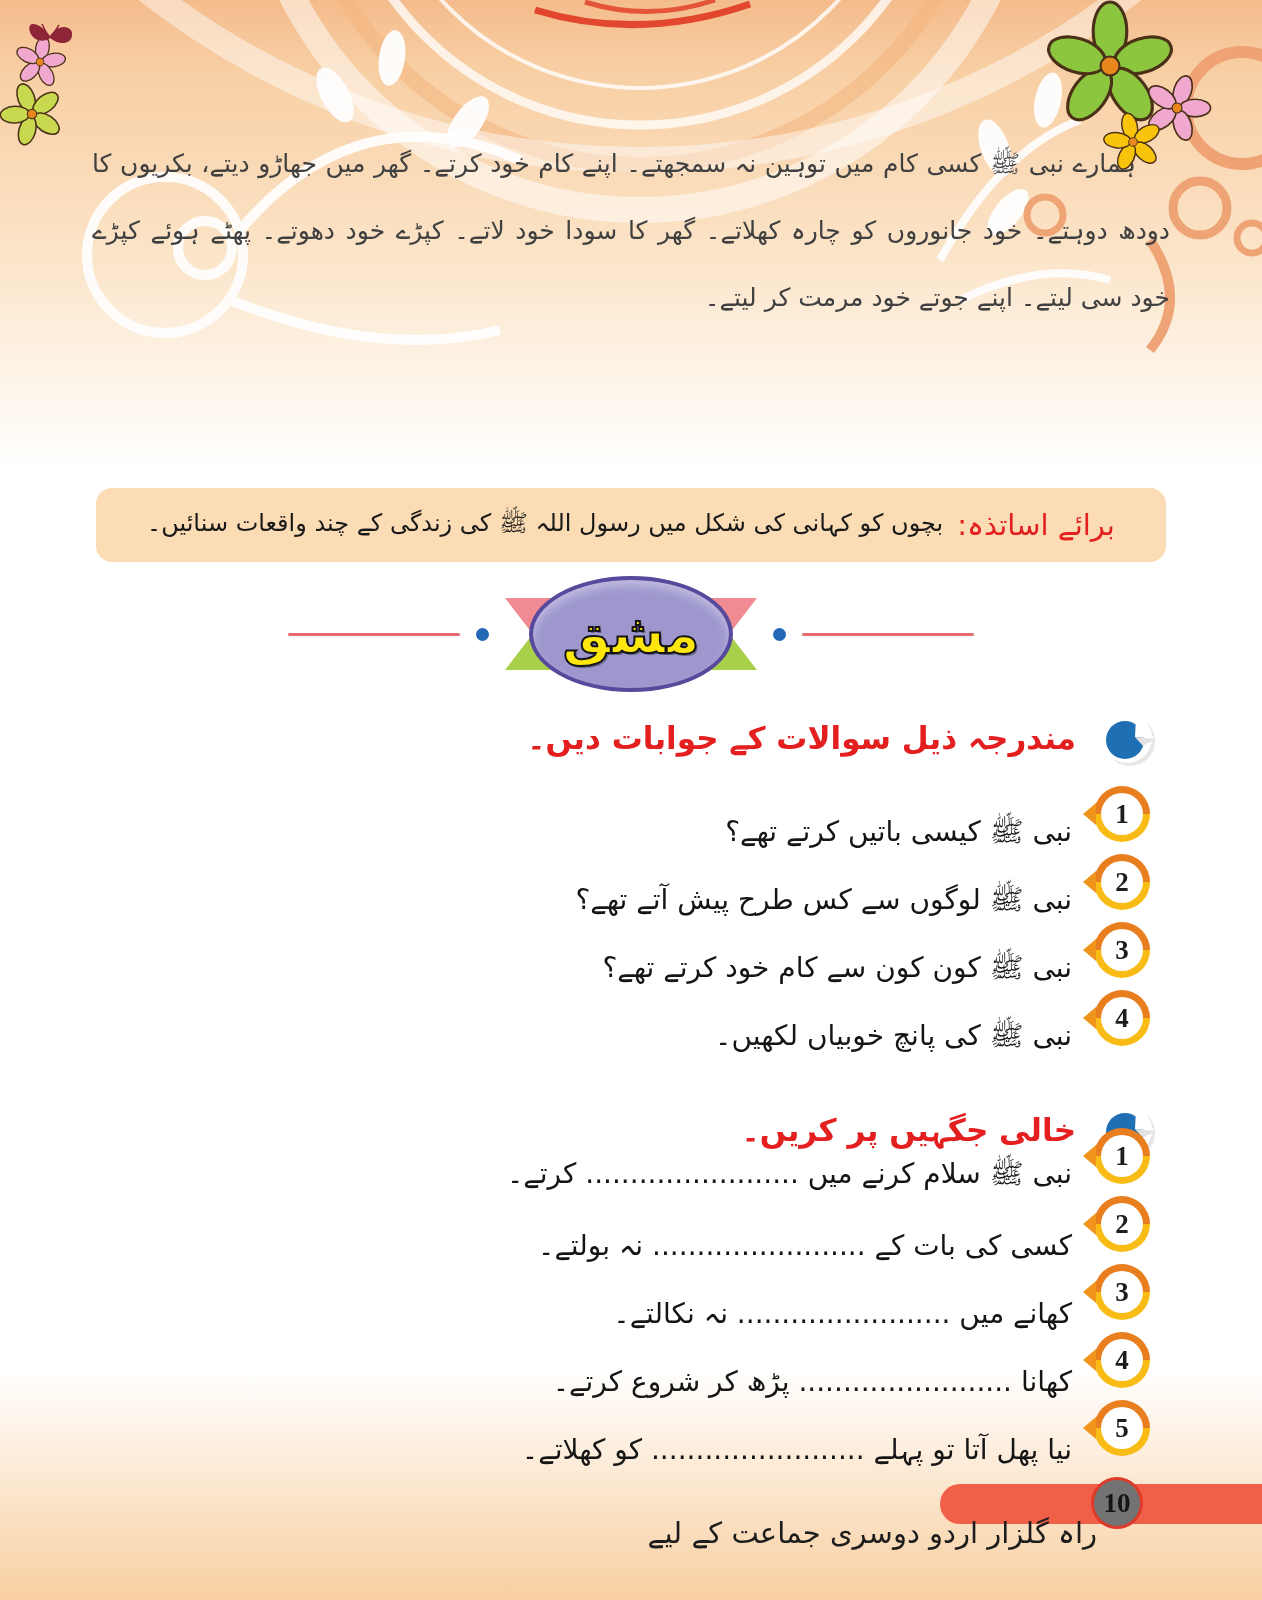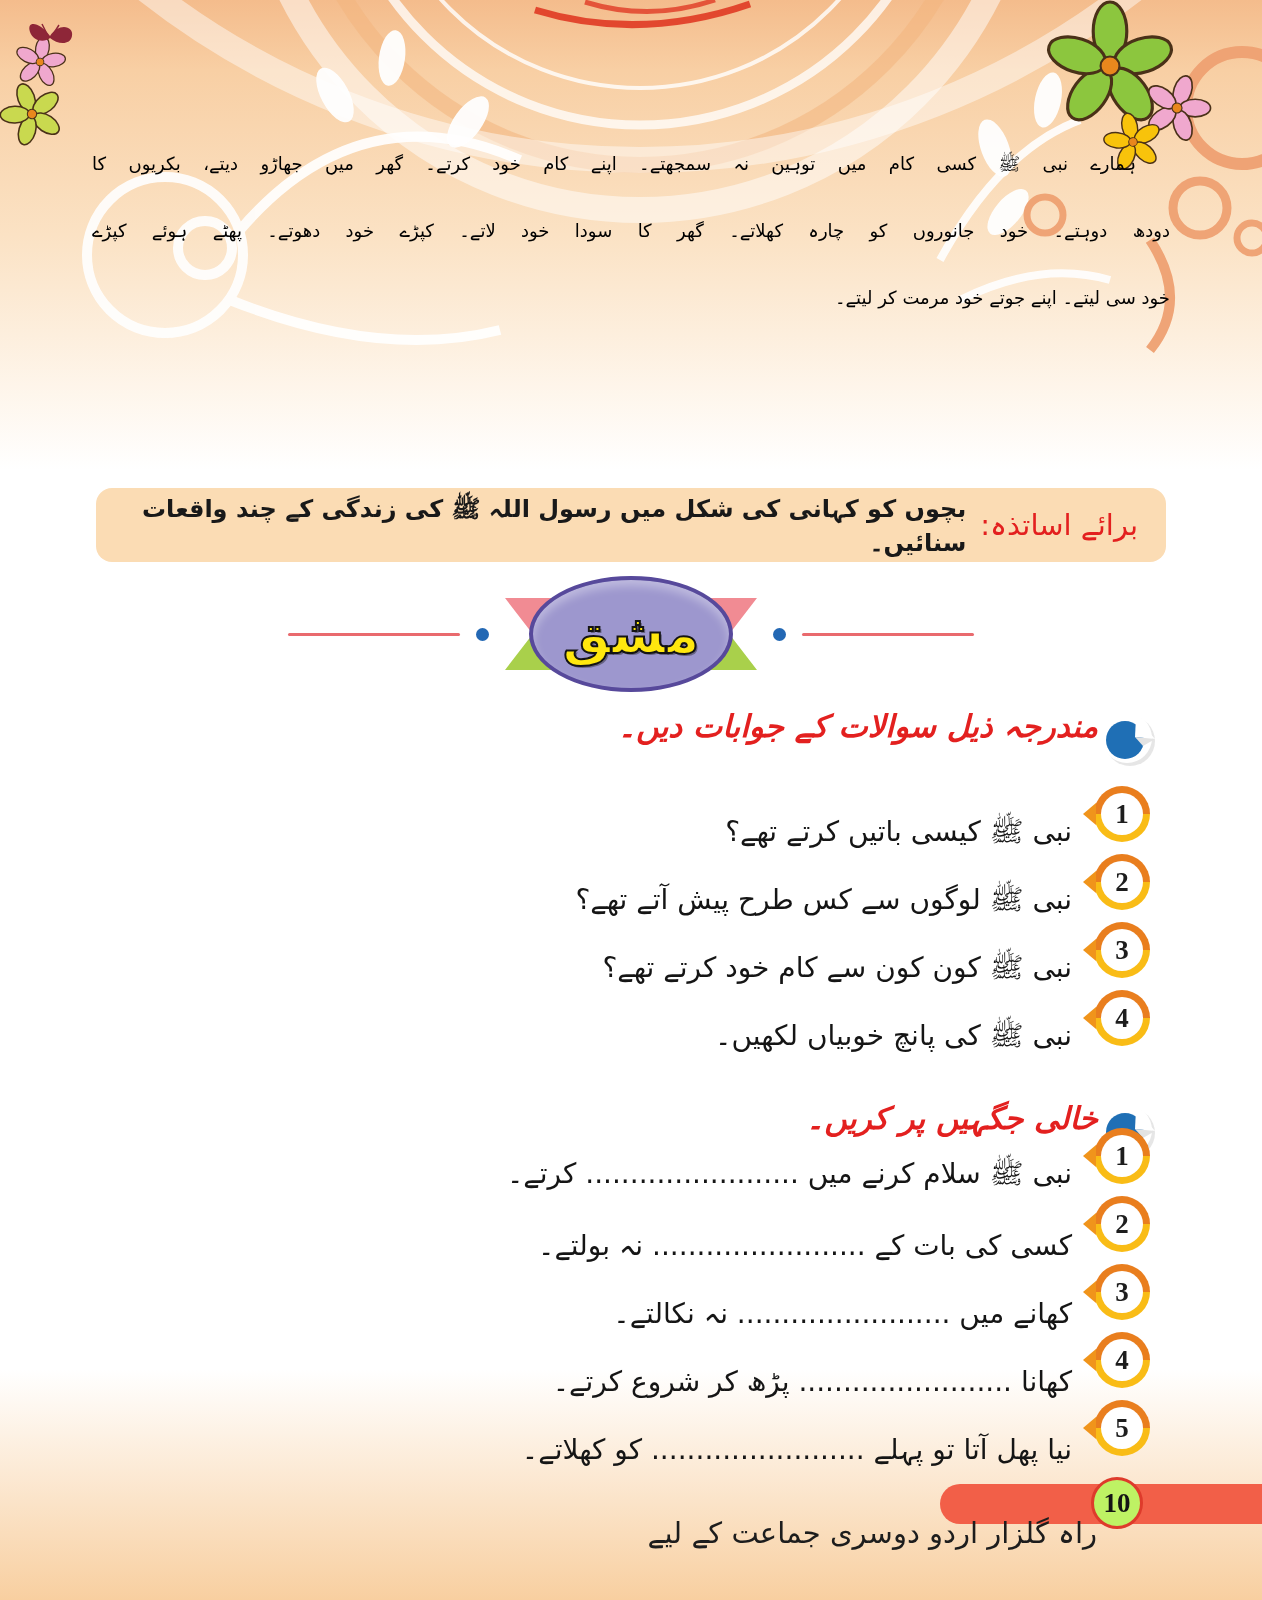--- a/index.html
+++ b/index.html
@@ -8,49 +8,49 @@
 
   
   .bg-top{position:absolute;top:0;left:0;right:0;height:470px;
           background:linear-gradient(180deg,#F4BC8C 0%,#F8CFA4 15%,#FBE2C4 50%,#FEF5EA 82%,#ffffff 100%);}
   .bg-bottom{position:absolute;bottom:0;left:0;right:0;height:230px;
           background:linear-gradient(180deg,rgba(249,210,163,0) 0%,#F8CFA0 100%);}
   .header-art{position:absolute;top:0;left:0;pointer-events:none;}
 
   
   .body-text{position:absolute;top:130px;left:92px;right:92px;height:356px;overflow:hidden;
-             font-size:18px;line-height:67px;color:#000000;}
+             font-size:25px;line-height:67px;color:#404040;}
   .line{text-align:justify;text-align-last:justify;white-space:normal;}
   .line.first{padding-right:34px;}
   .line.last{text-align-last:right;}
 
   
   .teacher-box{position:absolute;top:488px;left:96px;width:1070px;height:74px;
                background:#FBDCB4;border-radius:16px;display:flex;align-items:center;
                justify-content:center;gap:14px;padding:0 28px;box-sizing:border-box;}
   .t-label{color:#E3201F;font-weight:normal;font-size:29px;white-space:nowrap;}
-  .t-text{font-size:24px;color:#191919;font-weight:bold;}
+  .t-text{font-size:24px;color:#191919;}
 
   
   .exercise-divider{position:absolute;top:576px;left:0;right:0;height:116px;
                     display:flex;align-items:center;justify-content:center;gap:16px;text-align:right;}
   .div-line{width:172px;height:3px;background:#E96A6E;border-radius:2px;}
   .div-dot{width:13px;height:13px;border-radius:50%;background:#2368B4;}
   .ribbon-wrap{position:relative;width:252px;height:116px;display:flex;align-items:center;justify-content:center;}
   .ribbon{position:absolute;left:0;right:0;top:22px;height:72px;
           background:linear-gradient(180deg,#F18B93 50%,#A9D04B 50%);
           clip-path:polygon(0% 0%,100% 0%,89% 50%,100% 100%,0% 100%,11% 50%);}
   .ellipse{position:relative;width:196px;height:108px;background:#9D97CE;border:4px solid #57499B;
            border-radius:50%;display:flex;align-items:center;justify-content:center;
            box-shadow:inset 0 6px 10px rgba(255,255,255,.35);}
   .ex-text{font-size:54px;font-weight:bold;color:#FFE70E;-webkit-text-stroke:2px #141414;
            text-shadow:2px 2px 0 #14141466;}
 
   
-  .heading{position:absolute;display:flex;gap:2px;font-style:italic;}
+  .heading{position:absolute;display:flex;align-items:center;gap:24px;}
   .h1-pos{top:708px;right:104px;}
   .h2-pos{top:1100px;right:104px;}
   .h-text{color:#E3201F;font-weight:bold;font-size:31px;white-space:nowrap;}
   .sticker{width:58px;height:60px;flex:0 0 auto;}
 
   
   .items{position:absolute;right:112px;width:760px;display:flex;flex-direction:column;}
   .s1-pos{top:786px;}
   .s2-pos{top:1128px;}
   .item{display:flex;align-items:center;gap:22px;height:56px;margin-bottom:12px;}
@@ -62,21 +62,21 @@
          border-right:13px solid #F0941B;}
   .badge-inner{width:42px;height:42px;background:#fff;border-radius:50%;
          display:flex;align-items:center;justify-content:center;
          font-family:"Liberation Serif",serif;font-weight:bold;font-size:27px;color:#1d1d1d;}
   .item-text{font-size:28px;color:#151515;white-space:nowrap;margin-top:42px;}
 
   
   .footer-bar{position:absolute;top:1484px;right:0;width:322px;height:40px;
               background:#F25F48;border-radius:20px 0 0 20px;}
   .page-circle{position:absolute;top:1477px;left:1091px;width:52px;height:52px;border-radius:50%;
-               background:#bef264;border:3px solid #DE3B2B;box-sizing:border-box;
+               background:#737373;border:3px solid #DE3B2B;box-sizing:border-box;
                display:flex;align-items:center;justify-content:center;
                font-family:"Liberation Serif",serif;font-weight:bold;font-size:27px;color:#141414;}
   .footer-title{position:absolute;top:1516px;right:165px;font-size:29px;color:#1d1d1d;white-space:nowrap;}
 </style>
 </head>
 <body>
 
 <div class="page">
 
   <div class="bg-top"></div>

